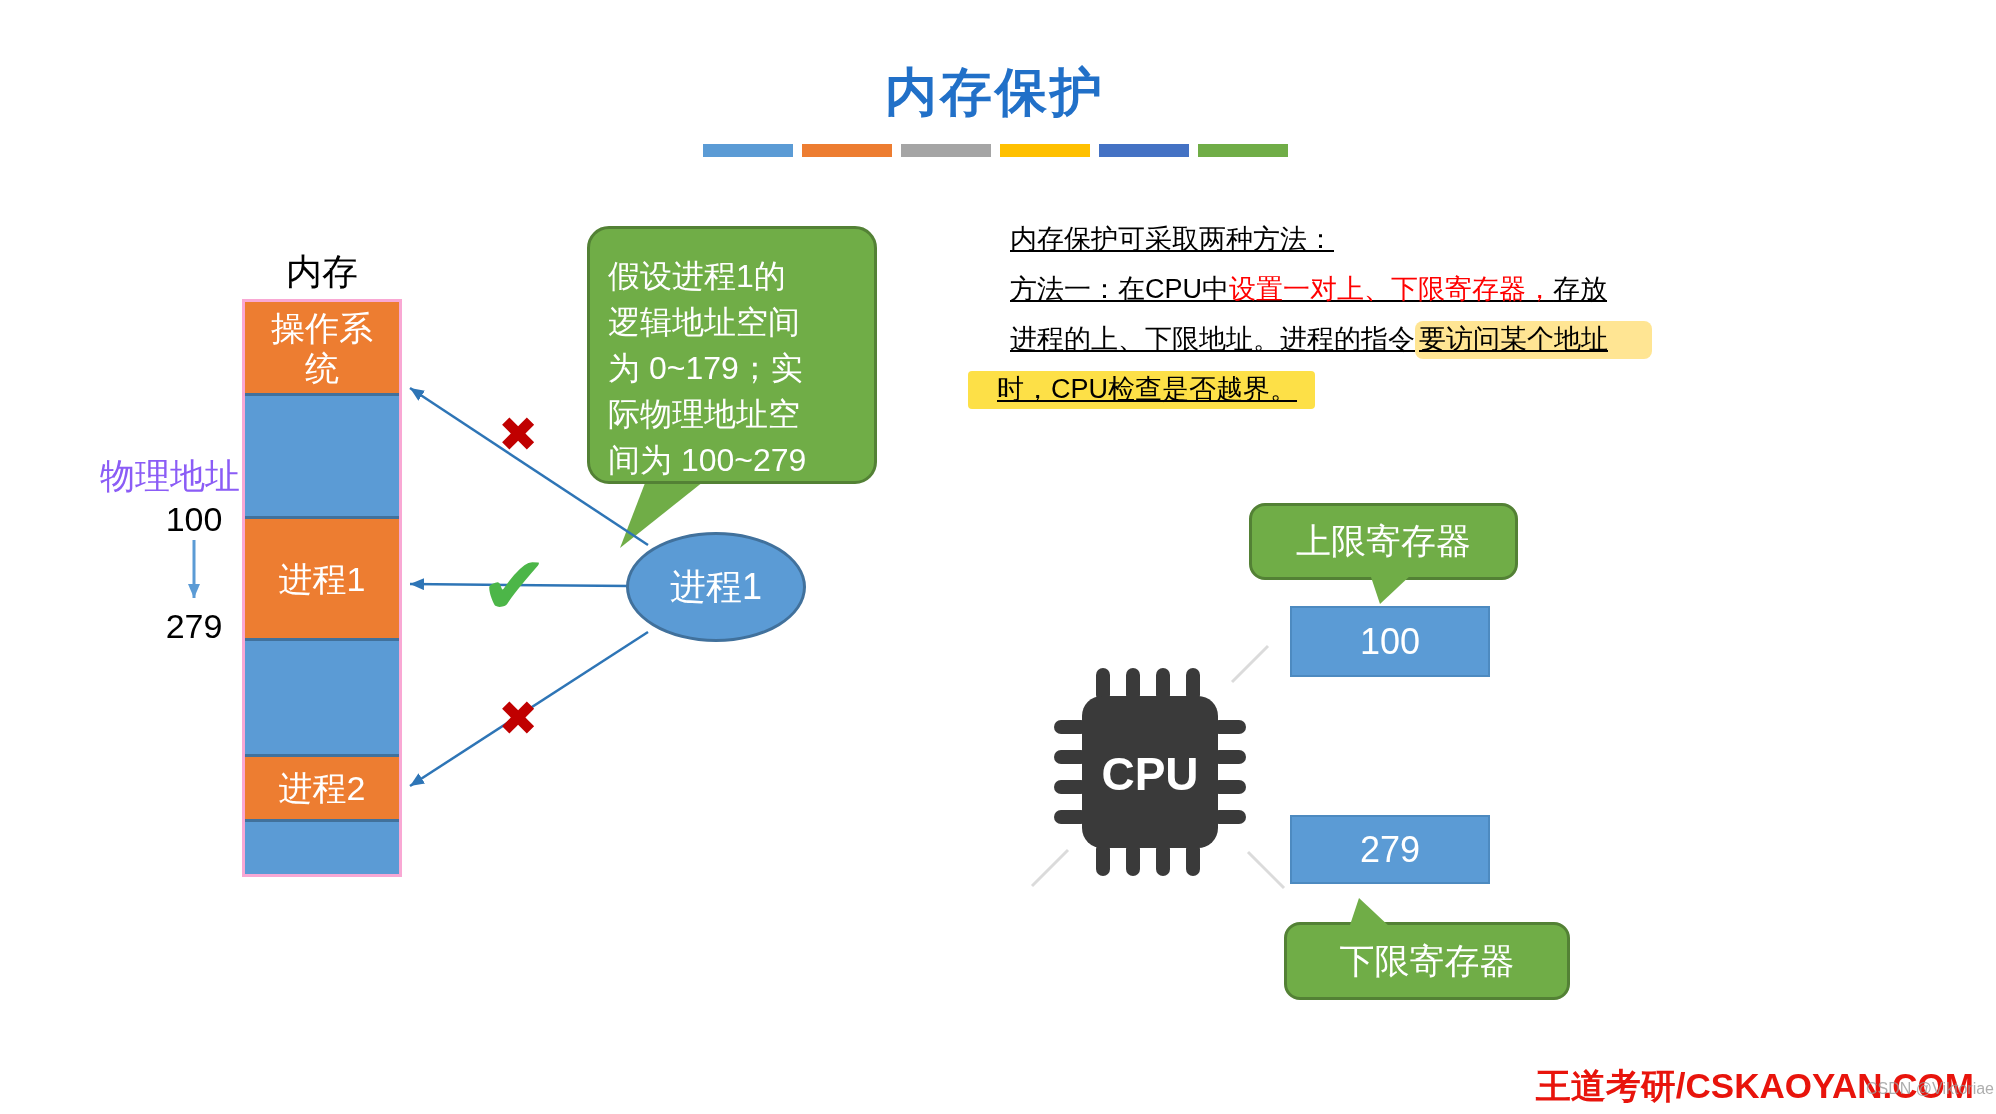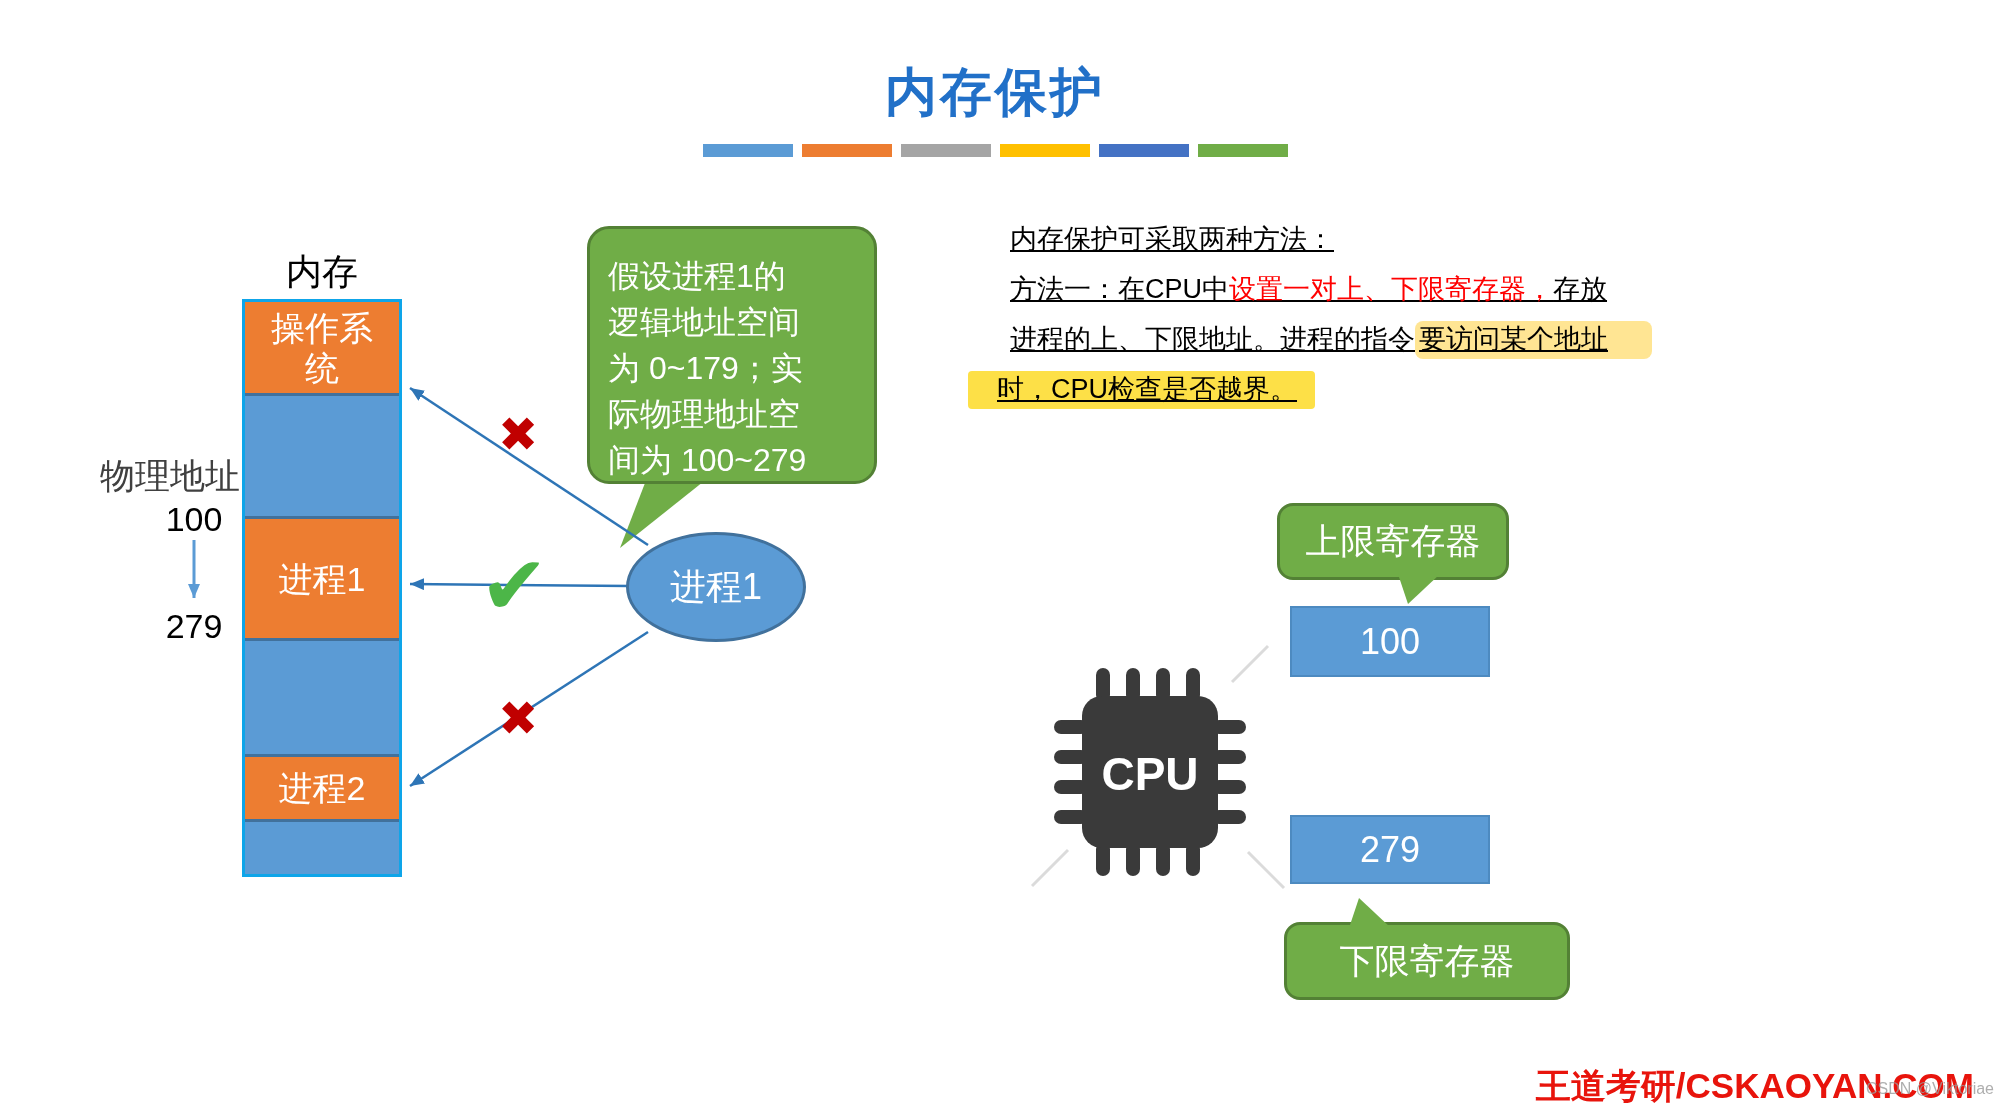--- a/index.html
+++ b/index.html
@@ -11,32 +11,32 @@
                font-size:52px;font-weight:bold;color:#2170C8;letter-spacing:3px;}
   .title-bars{position:absolute;left:703px;top:144px;display:flex;gap:9px;}
   .title-bar{width:90px;height:13px;}
   .tb0{background:#5B9BD5}.tb1{background:#ED7D31}.tb2{background:#A5A5A5}
   .tb3{background:#FFC000}.tb4{background:#4472C4}.tb5{background:#70AD47}
 
   
   .memory-heading{position:absolute;left:242px;top:248px;width:160px;text-align:center;
                   font-size:36px;color:#000;}
   .memory-col{position:absolute;left:242px;top:299px;width:160px;
-              border:3px solid #0ea5e9;box-sizing:border-box;}
+              border:3px solid #f9a8d4;box-sizing:border-box;}
   .mem-block{box-sizing:border-box;display:flex;align-items:center;justify-content:center;
              text-align:center;font-size:34px;line-height:40px;color:#ffffff;
              white-space:pre-line;border-bottom:3px solid #41719C;}
   .mem-block:last-child{border-bottom:none;}
   .mem-orange{background:#ED7D31;}
   .mem-blue{background:#5B9BD5;}
   .h-os{height:94px}.h-g1{height:123px}.h-p1{height:122px}
   .h-g2{height:116px}.h-p2{height:65px}.h-g3{height:52px}
 
   .phys-label{position:absolute;left:65px;top:453px;width:175px;text-align:right;
-              font-size:35px;color:#404040;}
+              font-size:35px;color:#8b5cf6;}
   .addr-val{position:absolute;left:148px;width:92px;text-align:center;font-size:34px;color:#000;}
   .addr-top{top:500px;} .addr-bottom{top:607px;}
 
   
   .callout{position:absolute;left:587px;top:226px;width:290px;height:258px;
            box-sizing:border-box;background:#70AD47;border:3px solid #538135;border-radius:22px;
            color:#ffffff;font-size:32px;line-height:46px;padding:24px 18px;
            white-space:pre-line;}
 
   
@@ -55,21 +55,21 @@
   
   .method{position:absolute;left:1010px;top:214px;width:960px;font-size:27px;line-height:50px;color:#000;text-decoration:underline;}
   .method .red{color:#FF0000;}
   .hl{background:#FFE593;border-radius:8px;padding:3px 44px 5px 4px;}
   .hl-last{background:#fde047;border-radius:4px;padding:3px 18px 5px 29px;margin-left:-42px;}
 
   
   .reg-box{position:absolute;background:#70AD47;border:3px solid #538135;border-radius:16px;
            color:#ffffff;font-size:35px;display:flex;align-items:center;justify-content:center;
            box-sizing:border-box;}
-  .upper-reg{left:1277px;top:503px;width:232px;height:77px;}
+  .upper-reg{left:1249px;top:503px;width:269px;height:77px;}
   .upper-reg::after{content:"";position:absolute;bottom:-27px;left:118px;width:0;height:0;
                     border-left:10px solid transparent;border-right:32px solid transparent;
                     border-top:30px solid #70AD47;}
   .lower-reg{left:1284px;top:922px;width:286px;height:78px;}
   .lower-reg::after{content:"";position:absolute;top:-27px;left:62px;width:0;height:0;
                     border-left:10px solid transparent;border-right:32px solid transparent;
                     border-bottom:30px solid #70AD47;}
   .value-box{position:absolute;background:#5B9BD5;border:2px solid #4D8AC0;color:#ffffff;
              font-size:36px;display:flex;align-items:center;justify-content:center;box-sizing:border-box;}
   .upper-val{left:1290px;top:606px;width:200px;height:71px;}

